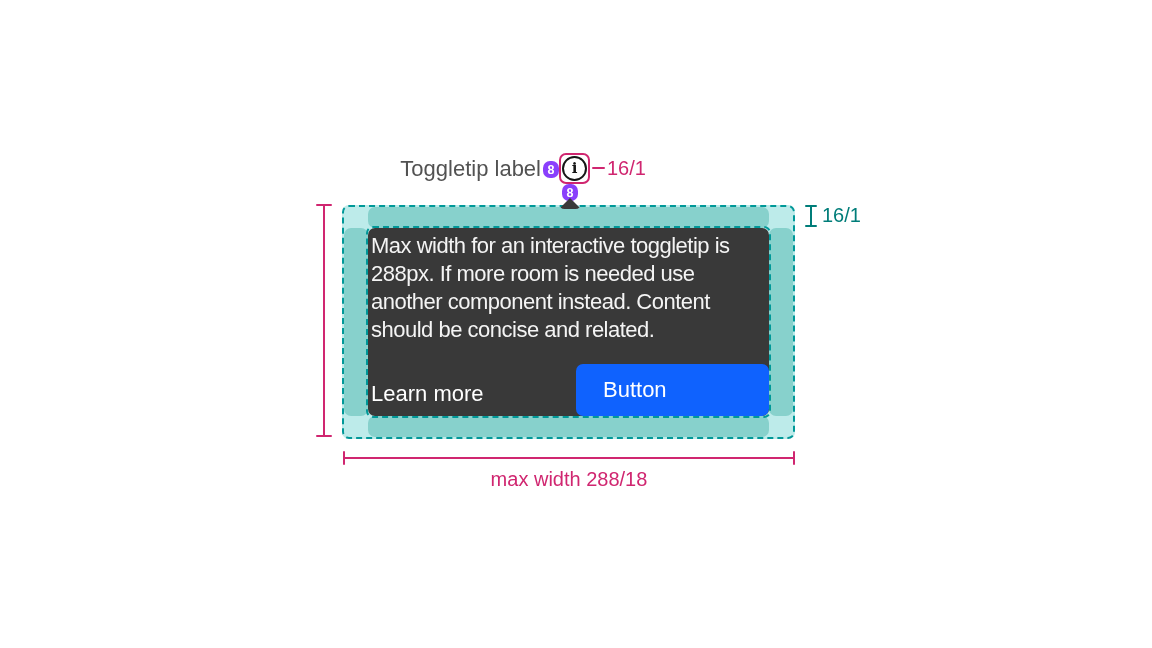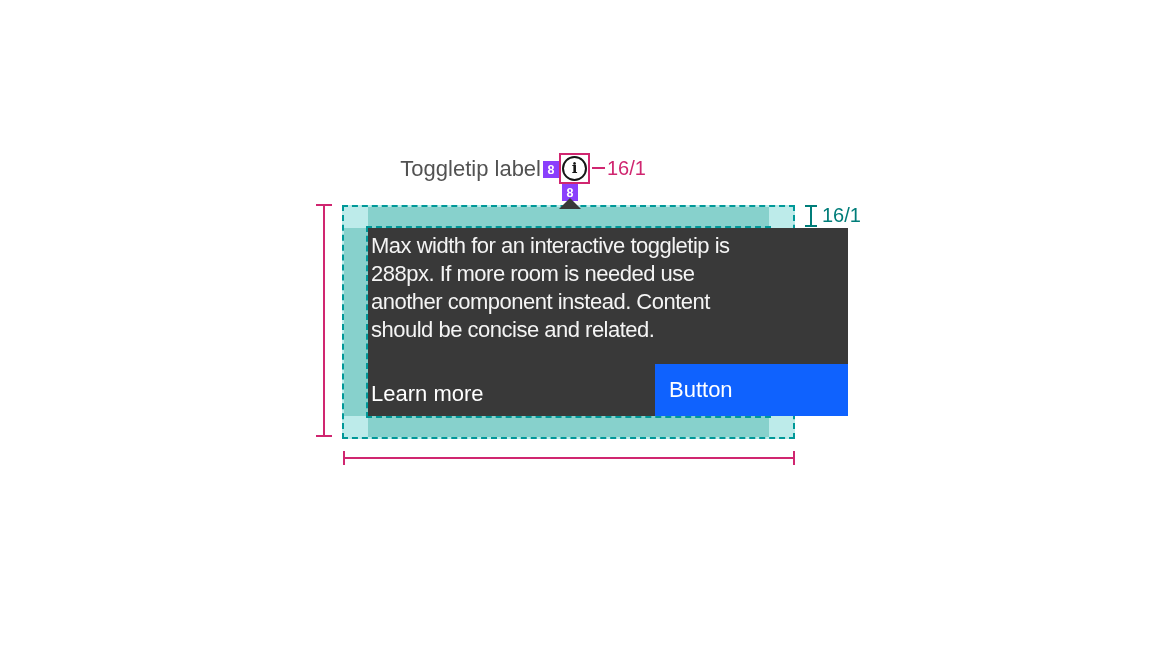--- a/index.html
+++ b/index.html
@@ -1,15 +1,15 @@
 <!DOCTYPE html>
 <html><head>
 <meta charset="utf-8">
 <style>
-  * { margin: 0; padding: 0; box-sizing: border-box; }
+  * { margin: 0; padding: 0; box-sizing: border-box; border-radius: 7px; }
   html, body { background: #ffffff; }
   body { font-family: "Liberation Sans", sans-serif; }
   #canvas {
     position: relative;
     width: 1152px;
     height: 648px;
     background: #ffffff;
     overflow: hidden;
   }
 
@@ -97,21 +97,21 @@
     left: 22px; top: 19px;
     width: 405px; height: 192px;
     border: 2px dashed #009898;
     z-index: 2;
   }
 
   
   .tooltip {
     position: absolute;
     left: 24px; top: 21px;
-    width: 480px; height: 188px;
+    width: 401px; height: 188px;
     background: #393939;
     z-index: 3;
     overflow: hidden;
   }
   .tooltip-body {
     position: absolute;
     left: 3px; top: 4px;
     font-size: 22px;
     line-height: 28px;
     letter-spacing: -0.5px;
@@ -130,21 +130,21 @@
   .tooltip-button {
     position: absolute;
     right: 0; bottom: 0;
     width: 193px; height: 52px;
     background: #0f62fe;
     color: #ffffff;
     border: none;
     font-family: "Liberation Sans", sans-serif;
     font-size: 22px;
     text-align: left;
-    padding-left: 14px;
+    padding-left: 27px;
     cursor: pointer;
   }
 
   
   .height-note {
     position: absolute;
     left: 210px; top: 277px;
     font-size: 20px;
     line-height: 25px;
     color: #d02670;
@@ -206,19 +206,20 @@
     </div>
   </div>
 
   <div class="annot-line-v" style="left:323px; top:205px; height:232px;"></div>
   <div class="annot-line-h" style="left:316px; top:204px; width:16px;"></div>
   <div class="annot-line-h" style="left:316px; top:435px; width:16px;"></div>
 
   <div class="annot-line-h" style="left:344px; top:457px; width:450px;"></div>
   <div class="annot-line-v" style="left:343px; top:451px; height:14px;"></div>
   <div class="annot-line-v" style="left:793px; top:451px; height:14px;"></div>
+  <div class="maxwidth-note">max width 288/18</div>
 
   <div class="teal-line-v" style="left:810px; top:206px; height:20px;"></div>
   <div class="teal-line-h" style="left:805px; top:205px; width:12px;"></div>
   <div class="teal-line-h" style="left:805px; top:225px; width:12px;"></div>
   <div class="padding-label">16/1</div>
 
 </div>
 
 </body></html>

